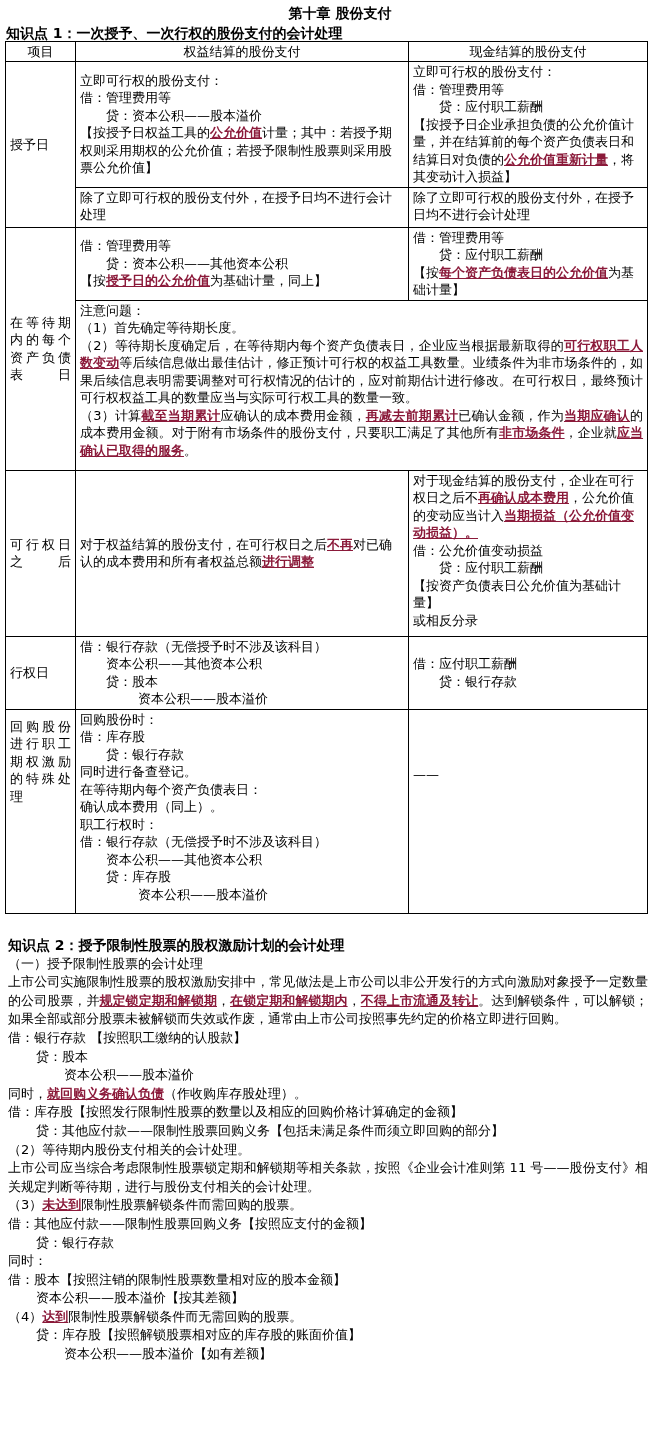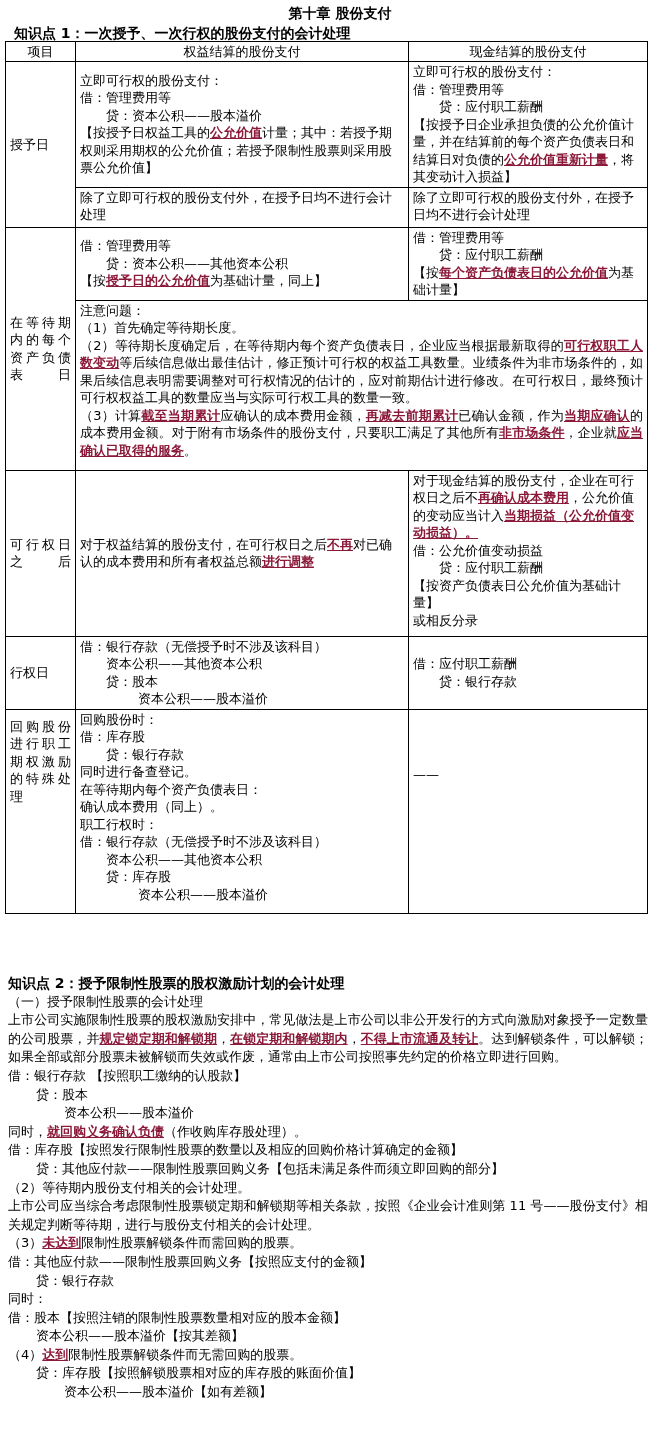--- a/index.html
+++ b/index.html
@@ -23,30 +23,30 @@
   }
   table.main th { text-align: center; height: 19px; padding: 0 4px; }
   td.label { text-align: justify; text-align-last: justify; letter-spacing: 0; padding: 0 5px; }
   td.label.left { text-align: left; text-align-last: left; }
   .line { white-space: nowrap; }
   .wrap { white-space: normal; }
   .ind1 { padding-left: 26px; }
   .ind2 { padding-left: 58px; }
   .ind1s { padding-left: 13px; }
   .hl { color: #8b1a3a; font-weight: bold; text-decoration: underline; }
-  .section2 { position: absolute; left: 8px; top: 974px; width: 640px; }
+  .section2 { position: absolute; left: 8px; top: 936px; width: 640px; }
   .p { line-height: 18.6px; }
   .para { text-align: justify; }
   .cell-top { vertical-align: top !important; }
 </style>
 </head>
 <body>
 
 <div class="title">第十章 股份支付</div>
-<div class="kp-heading" style="padding-left:14px;">知识点 1：一次授予、一次行权的股份支付的会计处理</div>
+<div class="kp-heading" style="padding-left:6px;">知识点 1：一次授予、一次行权的股份支付的会计处理</div>
 
 <table class="main">
   <colgroup>
     <col style="width:70px">
     <col style="width:333px">
     <col style="width:239px">
   </colgroup>
   <tbody>
       <tr>
     <th>项目</th>

